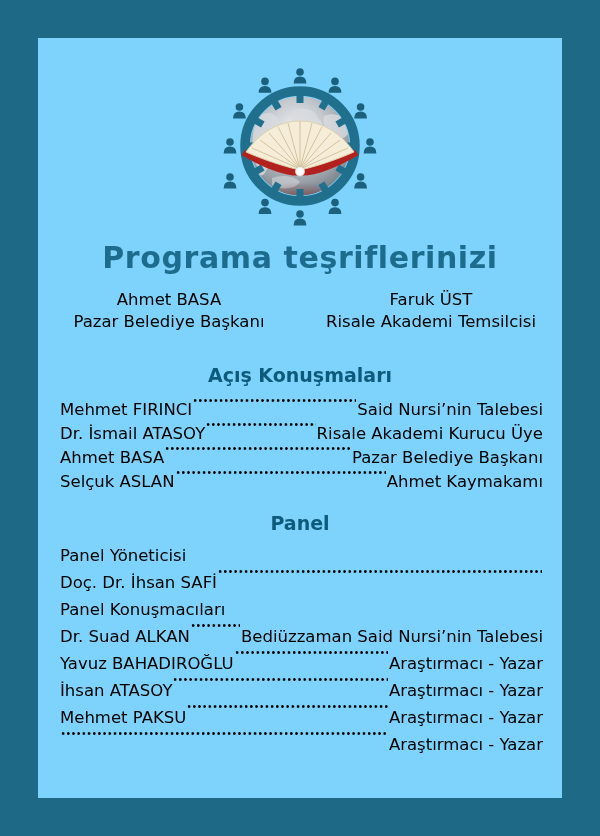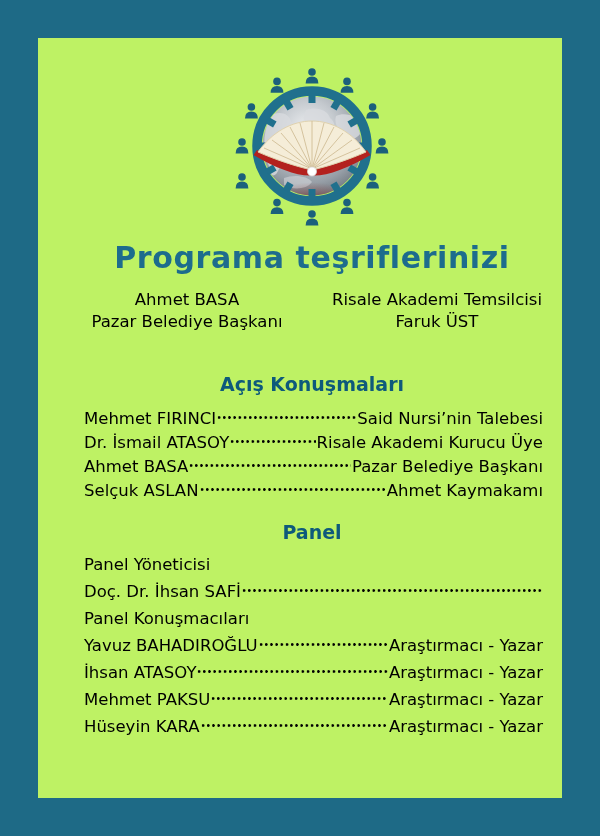--- a/index.html
+++ b/index.html
@@ -7,23 +7,22 @@
     --title:#1D6C8D;
     --heading:#0E5A7B;
     --ink:#000000;
   }
   *{margin:0;padding:0;box-sizing:border-box;}
   html,body{width:600px;height:836px;overflow:hidden;background:#fff;}
   body{font-family:"DejaVu Sans","Liberation Sans",sans-serif;color:var(--ink);}
   .page{
     width:600px;height:836px;
     border:38px solid var(--frame);
-    background:#bef264;
+    background:#7dd3fc;
     overflow:hidden;
-    padding-left:24px;
   }
   .content{width:100%;height:100%;}
 
   
   .logo-wrap{width:176px;height:176px;margin:20px auto 0;}
   .logo-wrap svg{display:block;width:176px;height:176px;}
 
   
   .main-title{
     margin-top:2px;
@@ -40,30 +39,30 @@
   .sign-col{flex:1;text-align:center;font-size:16.5px;line-height:21.5px;}
 
   
   .section-heading{
     text-align:center;
     color:var(--heading);
     font-weight:bold;
     font-size:19px;
     line-height:22px;
   }
-  .heading-opening{margin-top:41px;}
+  .heading-opening{margin-top:32px;}
   .heading-panel{margin-top:18px;}
 
   
   .prog-list{padding:0 19px 0 22px;}
   .opening-list{margin-top:12px;}
   .panel-list{margin-top:8px;}
   .prog-row{
     display:flex;
-    align-items:center;
+    align-items:flex-start;
     font-size:16.5px;
     line-height:24px;
     white-space:nowrap;
   }
   .panel-list .prog-row{line-height:27px;}
   .group-label{
     font-weight:normal;
     font-size:16.5px;
     line-height:27px;
   }
@@ -202,22 +201,22 @@
     <div class="main-title">
       <div>Programa teşriflerinizi</div>
     </div>
 
     <div class="sign-row">
       <div class="sign-col">
         <div>Ahmet BASA</div>
         <div>Pazar Belediye Başkanı</div>
       </div>
       <div class="sign-col">
+        <div>Faruk ÜST</div>
         <div>Risale Akademi Temsilcisi</div>
-        <div>Faruk ÜST</div>
       </div>
     </div>
 
     <div class="section-heading heading-opening">Açış Konuşmaları</div>
 
     <div class="prog-list opening-list">
       <div class="prog-row">
         <span>Mehmet FIRINCI</span>
         <span class="leader"></span>
         <span>Said Nursi’nin Talebesi</span>
@@ -245,35 +244,39 @@
       <div class="group-label">Panel Yöneticisi</div>
 
       <div class="prog-row">
         <span>Doç. Dr. İhsan SAFİ</span>
         <span class="leader"></span>
       </div>
 
       <div class="group-label">Panel Konuşmacıları</div>
 
       <div class="prog-row">
+        <span>Dr. Suad ALKAN</span>
+        <span class="leader"></span>
+        <span>Bediüzzaman Said Nursi’nin Talebesi</span>
+      </div>
+      <div class="prog-row">
         <span>Yavuz BAHADIROĞLU</span>
         <span class="leader"></span>
         <span>Araştırmacı - Yazar</span>
       </div>
       <div class="prog-row">
         <span>İhsan ATASOY</span>
         <span class="leader"></span>
         <span>Araştırmacı - Yazar</span>
       </div>
       <div class="prog-row">
         <span>Mehmet PAKSU</span>
         <span class="leader"></span>
         <span>Araştırmacı - Yazar</span>
       </div>
       <div class="prog-row">
-        <span>Hüseyin KARA</span>
         <span class="leader"></span>
         <span>Araştırmacı - Yazar</span>
       </div>
     </div>
 
   </div>
 </div>
 
 </body></html>

